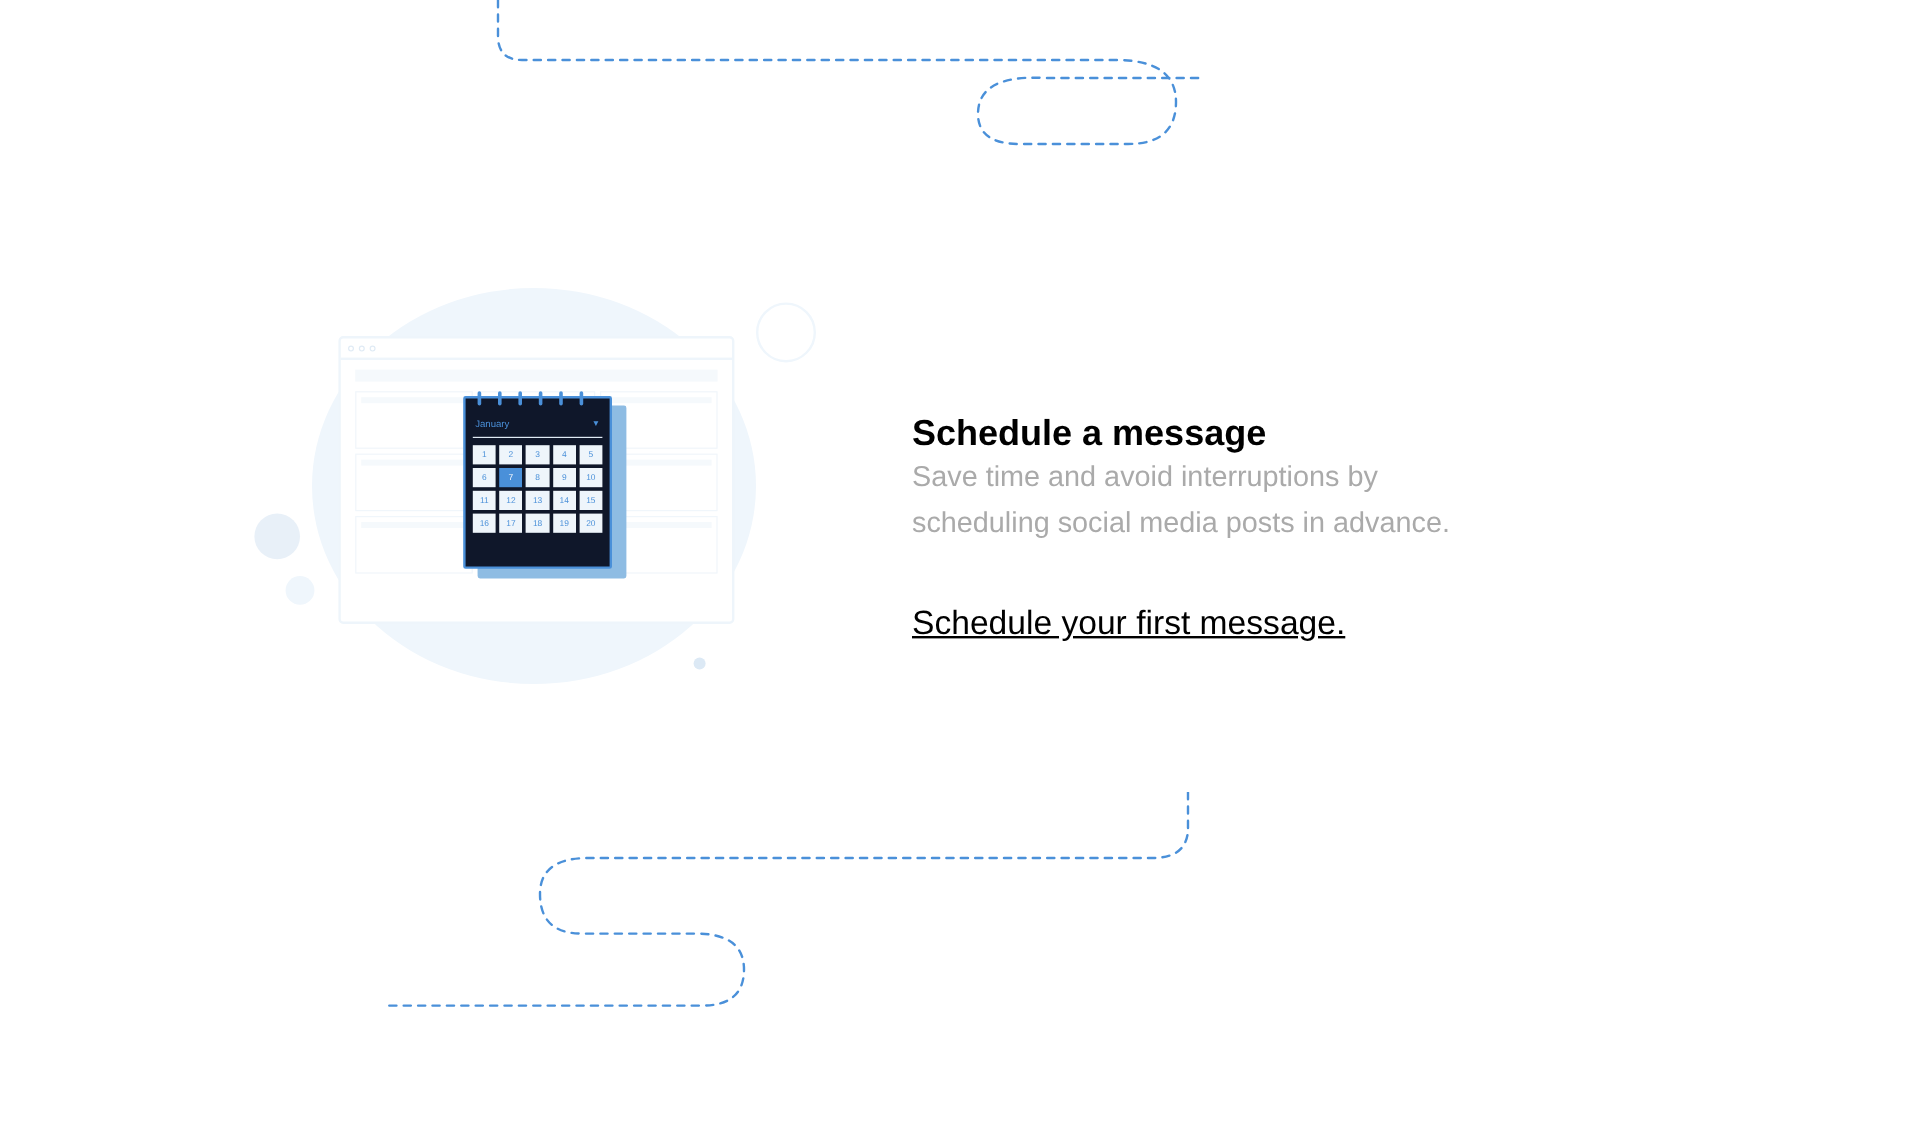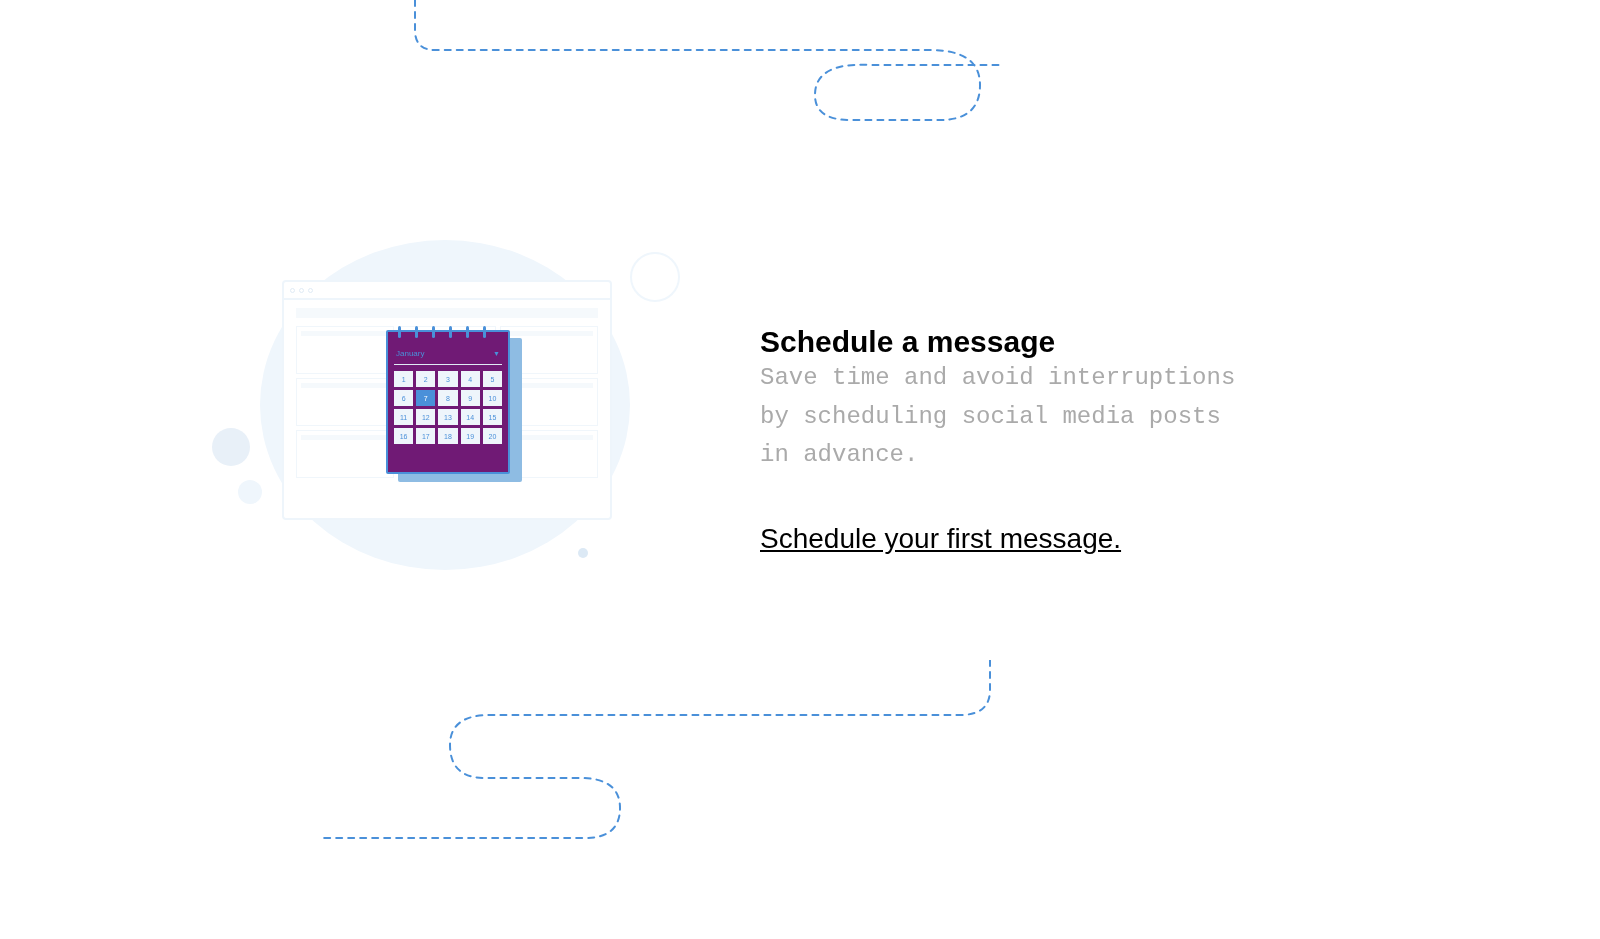--- a/index.html
+++ b/index.html
@@ -59,21 +59,20 @@
       font-size: 30px;
       font-weight: 700;
       color: #000000;
     }
     
     .description {
       font-size: 24px;
       line-height: 1.6;
       color: #aaaaaa;
       margin-bottom: 48px;
-      font-family: Liberation Mono, monospace;
     }
     
     .cta-link {
       font-size: 28px;
       color: #000000;
       text-decoration: underline;
       cursor: pointer;
     }
     
     
@@ -189,21 +188,21 @@
       background: #8ebce3;
       top: 108px;
       left: 198px;
       border-radius: 2px;
     }
     
     .calendar {
       position: absolute;
       width: 124px;
       height: 144px;
-      background: #701a75;
+      background: #0f172a;
       border: 2px solid #4a90d9;
       top: 100px;
       left: 186px;
       border-radius: 2px;
     }
     
     .calendar-rings {
       position: absolute;
       top: -6px;
       left: 10px;

